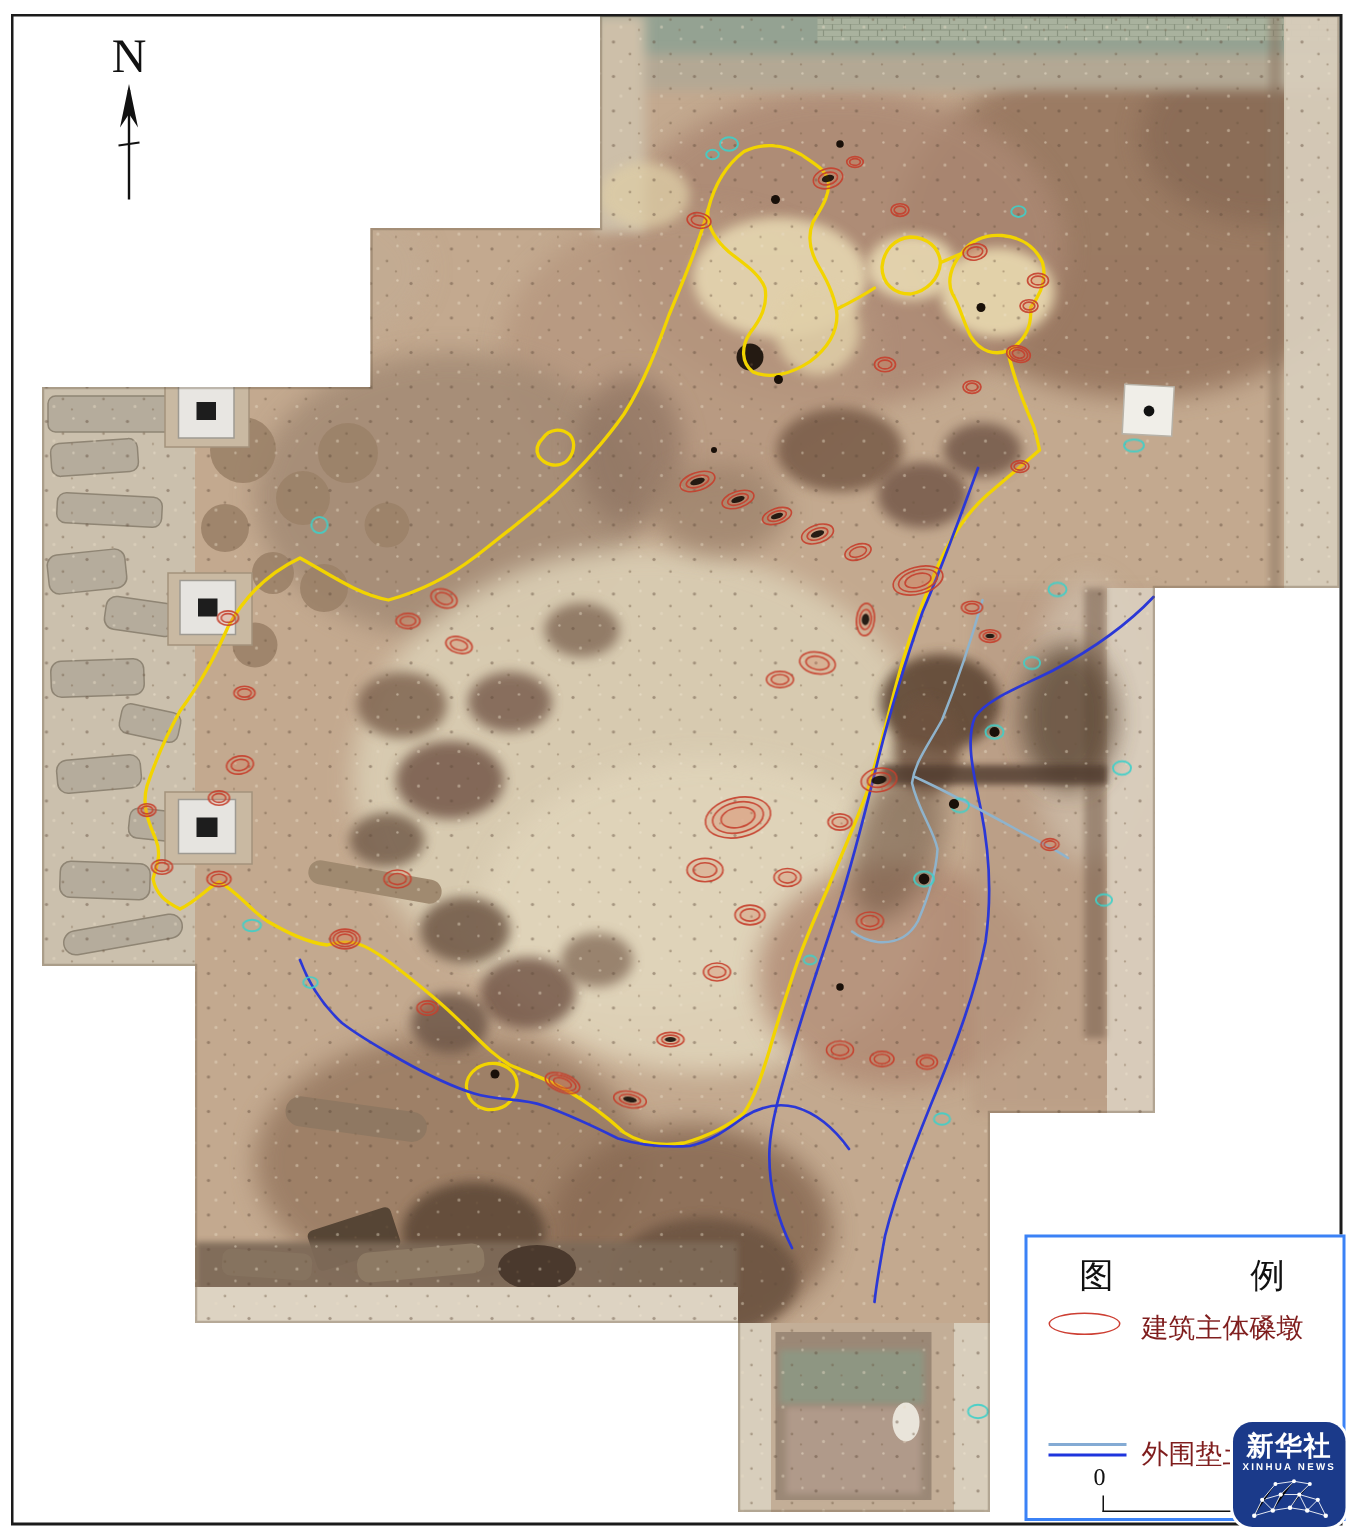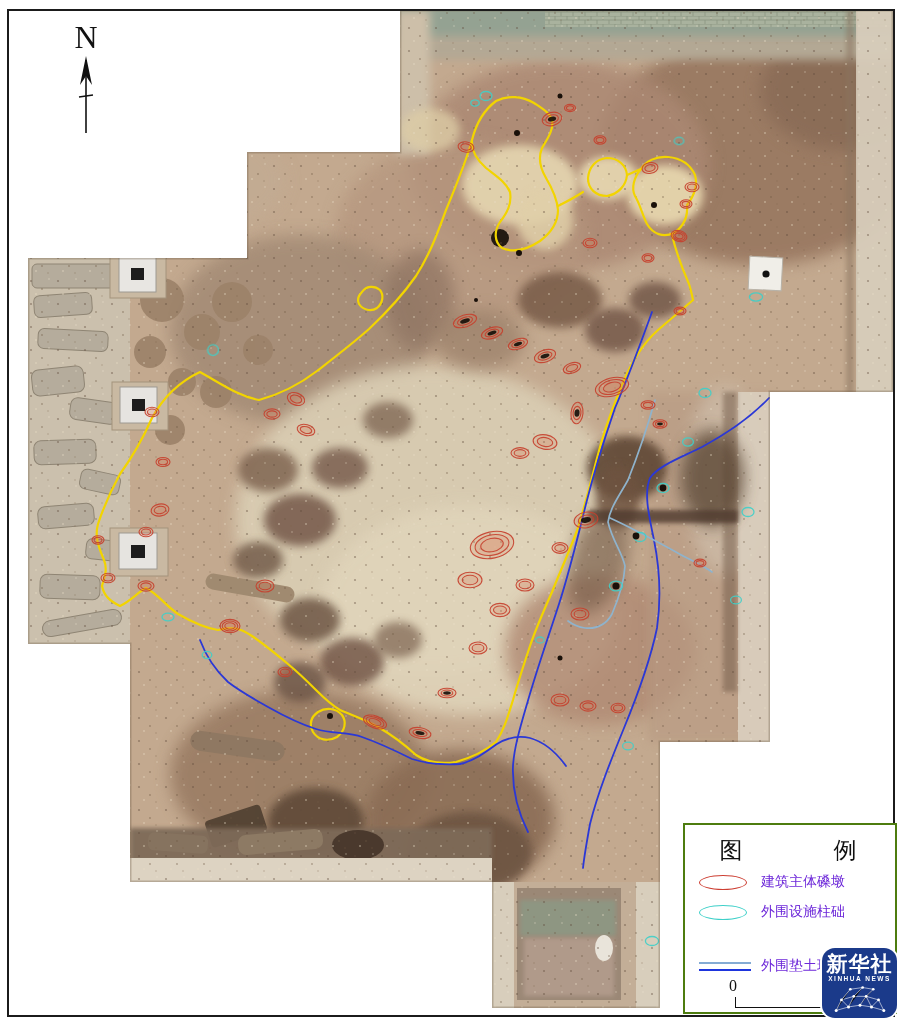--- a/index.html
+++ b/index.html
@@ -4,39 +4,39 @@
 <style>
   html,body{margin:0;padding:0;background:#ffffff;}
   #canvas{position:relative;width:902px;height:1024px;background:#ffffff;overflow:hidden;
           font-family:"Liberation Serif","DejaVu Serif",serif;}
   
   #frame{position:absolute;left:7px;top:9px;width:884px;height:1004px;
          border:2px solid #1b1b1b;z-index:3;pointer-events:none;}
   #photo-svg{position:absolute;left:0;top:0;z-index:1;}
   
   #legend{position:absolute;left:683px;top:823px;width:214px;height:191px;
-          background:#ffffff;border:2px solid #4d7c0f;box-sizing:border-box;z-index:4;}
+          background:#ffffff;border:2px solid #3b82f6;box-sizing:border-box;z-index:4;}
   #legend .title{position:absolute;left:0;right:0;top:10px;text-align:center;
                  font-size:23px;color:#111;letter-spacing:34px;padding-left:30px;white-space:nowrap;}
   .lg-row{position:absolute;left:0;width:100%;height:22px;}
   .lg-sym{position:absolute;left:14px;top:2px;width:52px;height:17px;}
   .lg-ellipse{position:absolute;left:0;top:0;width:48px;height:15px;border-radius:50%;
               border:1.7px solid currentColor;box-sizing:border-box;}
   .lg-yellow{position:absolute;left:0;top:6px;width:52px;height:4px;background:#ffd700;}
   .lg-dline1{position:absolute;left:0;top:3px;width:52px;height:2.4px;background:#84abd4;}
   .lg-dline2{position:absolute;left:0;top:10px;width:52px;height:2.4px;background:#1e35dd;}
-  .lg-label{position:absolute;left:76px;top:0;font-size:14px;color:#6d28d9;white-space:nowrap;}
+  .lg-label{position:absolute;left:76px;top:0;font-size:18px;color:#7f1d1d;white-space:nowrap;}
   #lg-zero{position:absolute;left:44px;top:152px;font-size:16px;color:#111;}
   #lg-bar{position:absolute;left:50px;top:172px;width:125px;height:11px;
           border-left:1.8px solid #111;border-bottom:1.8px solid #111;box-sizing:border-box;}
   
   #logo{position:absolute;left:822px;top:948px;width:75px;height:70px;border-radius:13px;
         background:#1b3a8a;z-index:6;box-shadow:0 0 0 2px #ffffff;
         display:flex;flex-direction:column;align-items:center;}
-  #logo .zh{color:#ffffff;font-size:21px;font-weight:bold;letter-spacing:1px;margin-top:5px;
+  #logo .zh{color:#ffffff;font-size:18px;font-weight:bold;letter-spacing:1px;margin-top:5px;
             line-height:22px;white-space:nowrap;}
   #logo .en{color:#ffffff;font-size:6.5px;letter-spacing:1.5px;line-height:8px;
             font-family:"Liberation Sans",sans-serif;font-weight:bold;}
   #logo svg{margin-top:1px;}
 </style>
 </head>
 <body>
 
 <div id="canvas">
 
@@ -340,26 +340,20 @@
 
   <div id="legend">
     <div class="title">图　例</div>
 
     <div class="lg-row" style="top:48px">
       <span class="lg-sym">
           <span class="lg-ellipse" style="color:#cd3f33"></span>
         </span>
       <span class="lg-label">建筑主体磉墩</span>
     </div>
-    <div class="lg-row" style="top:78px">
-      <span class="lg-sym">
-          <span class="lg-ellipse" style="color:#3fd0c9"></span>
-        </span>
-      <span class="lg-label">外围设施柱础</span>
-    </div>
     <div class="lg-row" style="top:132px">
       <span class="lg-sym">
         <span class="lg-dline1"></span>
         <span class="lg-dline2"></span>
       </span>
       <span class="lg-label">外围垫土现</span>
     </div>
 
     <div id="lg-zero">0</div>
     <div id="lg-bar"></div>

